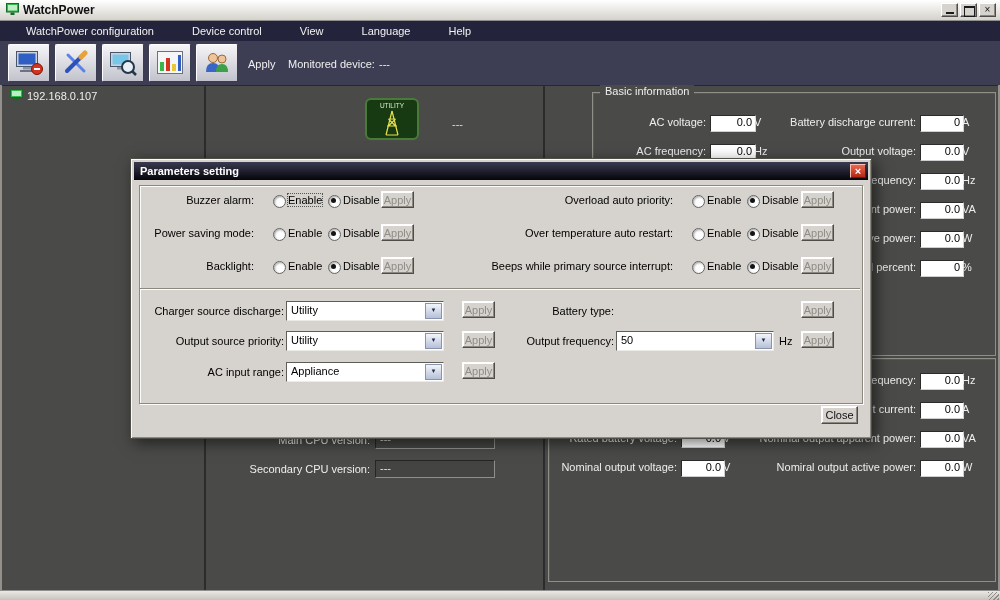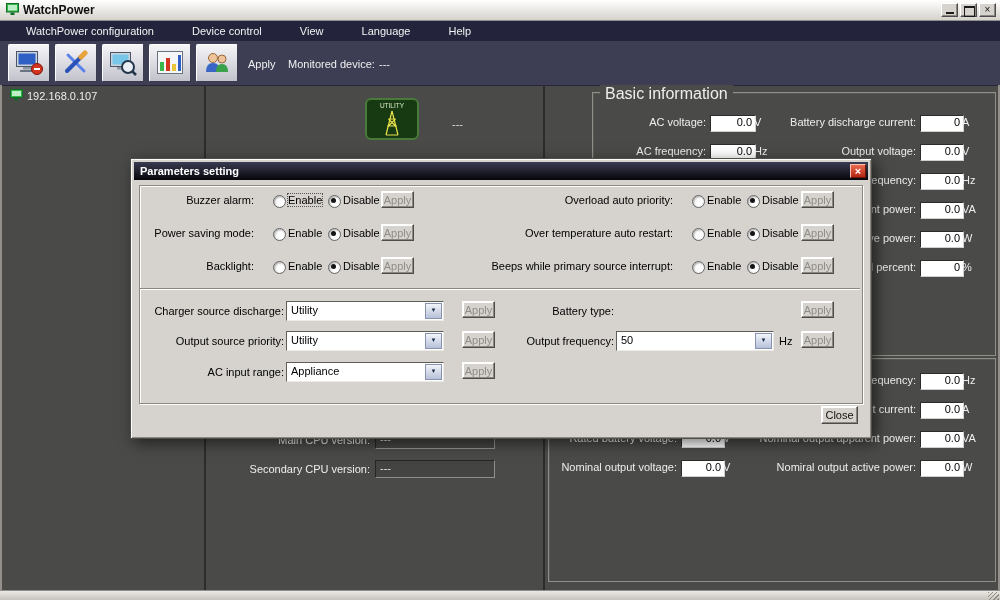--- a/index.html
+++ b/index.html
@@ -19,21 +19,21 @@
   .tbtn svg{position:absolute;left:6px;top:5px}
   .tb-text{position:absolute;top:17px;color:#f0f0f0;font-size:11px;white-space:nowrap}
   
   .vdiv{position:absolute;width:2px;background:#2c2c2c}
   .edge{position:absolute;width:2px;background:#93908b}
   .lbl{position:absolute;font-size:11px;color:#eeeeee;white-space:nowrap}
   .r{text-align:right}
   .field{position:absolute;height:15px;background:#ffffff;border:1px solid;border-color:#2b2b2b #cfcfcf #cfcfcf #2b2b2b;font-size:11px;line-height:13px;color:#000;text-align:right;padding:0 3px}
   .darkfield{position:absolute;height:16px;background:#444442;border:1px solid;border-color:#262624 #8f8f8b #8f8f8b #262624;font-size:11px;line-height:14px;color:#e6e6e6;text-align:left;padding:0 4px}
   .groupbox{position:absolute;border:1px solid #8f8f87;box-shadow:inset 1px 1px 0 rgba(255,255,255,.08)}
-  .gtitle{position:absolute;top:-8px;left:7px;background:#4a4a48;padding:0 5px;font-size:16px;color:#eeeeee;white-space:nowrap}
+  .gtitle{position:absolute;top:-8px;left:7px;background:#4a4a48;padding:0 5px;font-size:11px;color:#eeeeee;white-space:nowrap}
   #statusbar{position:absolute;left:0;top:590px;width:100%;height:10px;background:linear-gradient(#ece9e4,#c2bfb9);border-top:1px solid #8f8f8f}
   .grip{position:absolute;right:1px;top:1px;width:11px;height:8px;background:repeating-linear-gradient(135deg,#8f8c86 0 1px,transparent 1px 3px)}
   
   #dialog{position:absolute;left:130px;top:158px;width:740px;height:279px;background:#d6d3ce;border:1px solid #504e49;box-shadow:inset 1px 1px 0 #fbfbf9,inset -1px -1px 0 #8b897f,4px 4px 14px rgba(0,0,0,.55);z-index:10}
   #dlg-titlebar{position:absolute;left:3px;top:3px;right:3px;height:18px;background:linear-gradient(#3b3b52,#05050b)}
   #dlg-title-text{position:absolute;left:6px;top:3px;color:#fff;font-weight:bold;font-size:11px;white-space:nowrap}
   #dlg-close{position:absolute;right:2px;top:2px;width:16px;height:14px;background:linear-gradient(#ea6a50,#b42612);border:1px solid;border-color:#f8c0b2 #701408 #701408 #f8c0b2;color:#fff;font-size:11px;line-height:11px;text-align:center;font-weight:bold;padding:0}
   .frame{position:absolute;border:1px solid #8b897f;box-shadow:1px 1px 0 #fcfcfa,inset 1px 1px 0 #fcfcfa}
   .hsep{position:absolute;height:0;border-top:1px solid #8b897f;border-bottom:1px solid #fcfcfa}
   .dlbl{position:absolute;font-size:11px;color:#000;white-space:nowrap}

